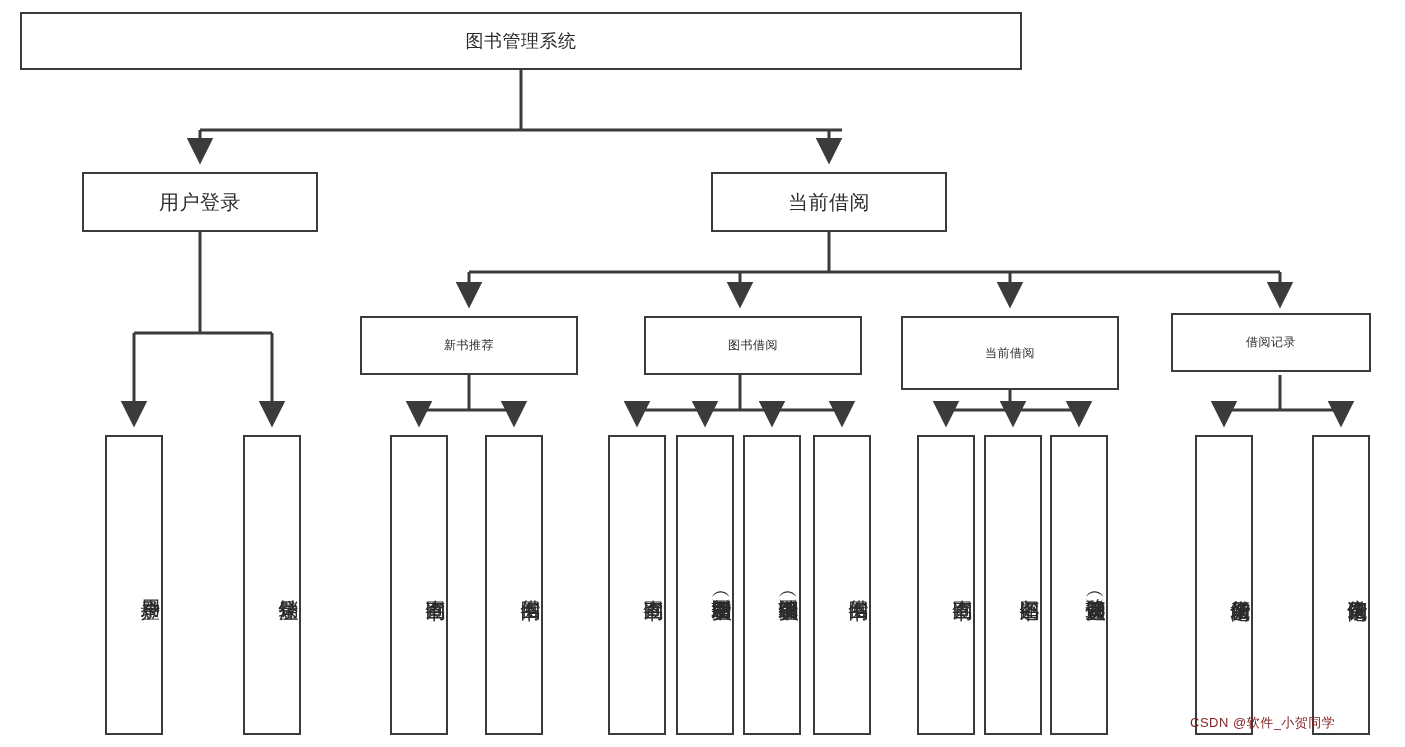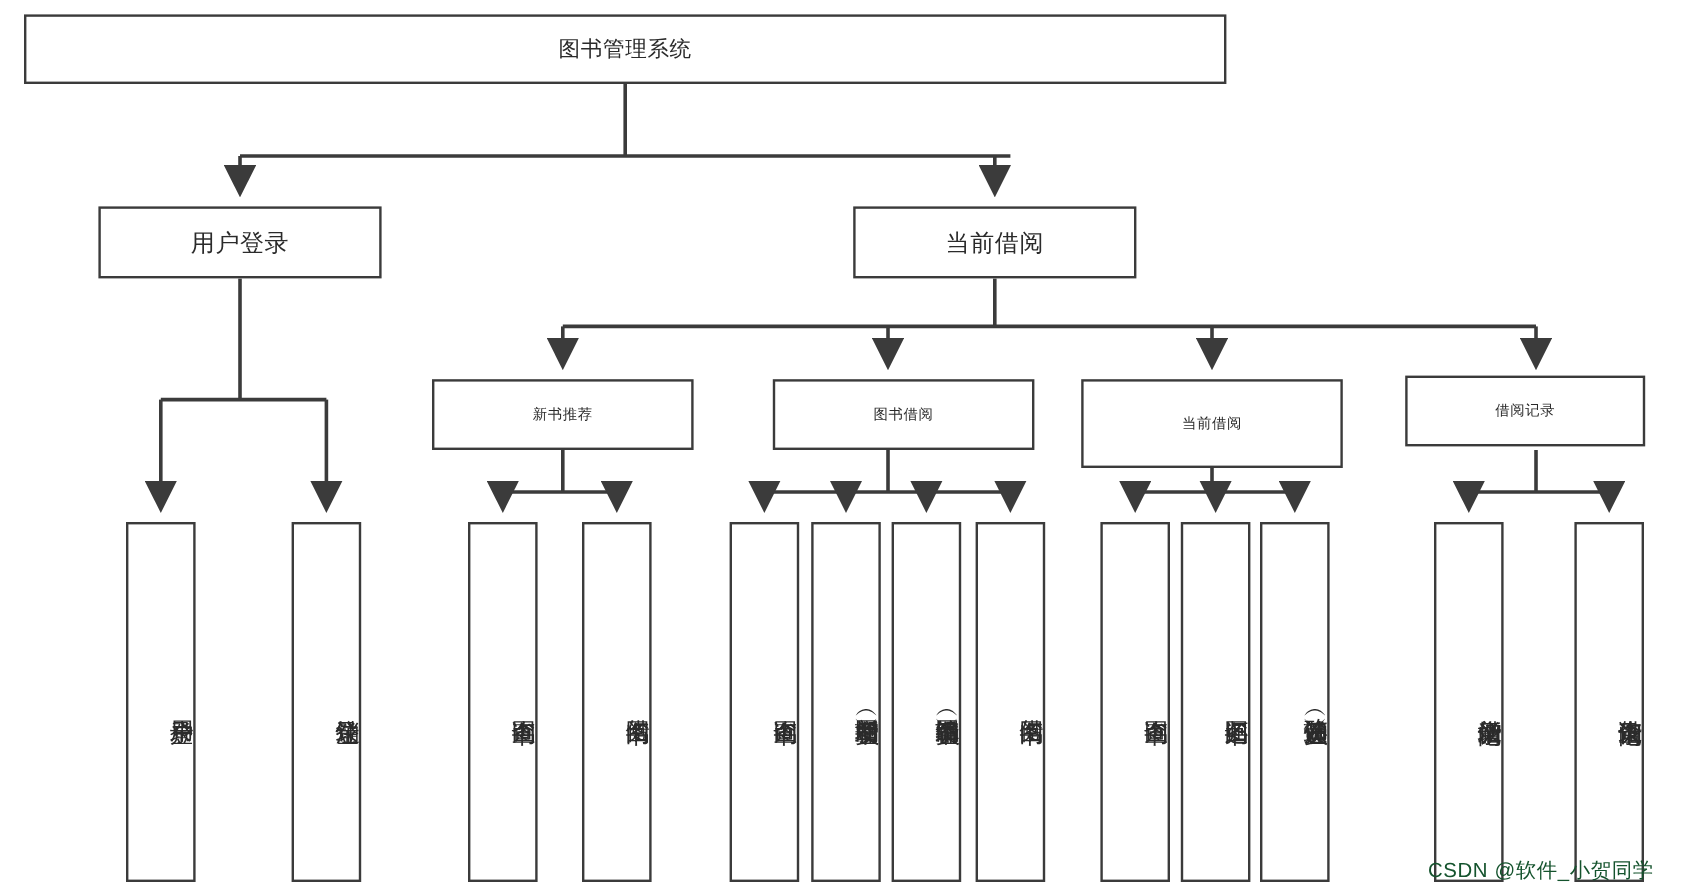--- a/index.html
+++ b/index.html
@@ -48,22 +48,22 @@
     padding-bottom: 6px;
     align-items: flex-start;
     justify-content: center;
     white-space: nowrap;
   }
   .node-label {
     display: block;
   }
   .watermark {
     position: absolute;
-    font-size: 17px;
-    color: #14532d;
+    font-size: 13px;
+    color: #7f1d1d;
     white-space: nowrap;
     letter-spacing: 0.5px;
   }
 </style>
 </head>
 <body>
 
 <div id="canvas">
 
   <svg id="edges" viewBox="0 0 1405 747" width="1405" height="747">

